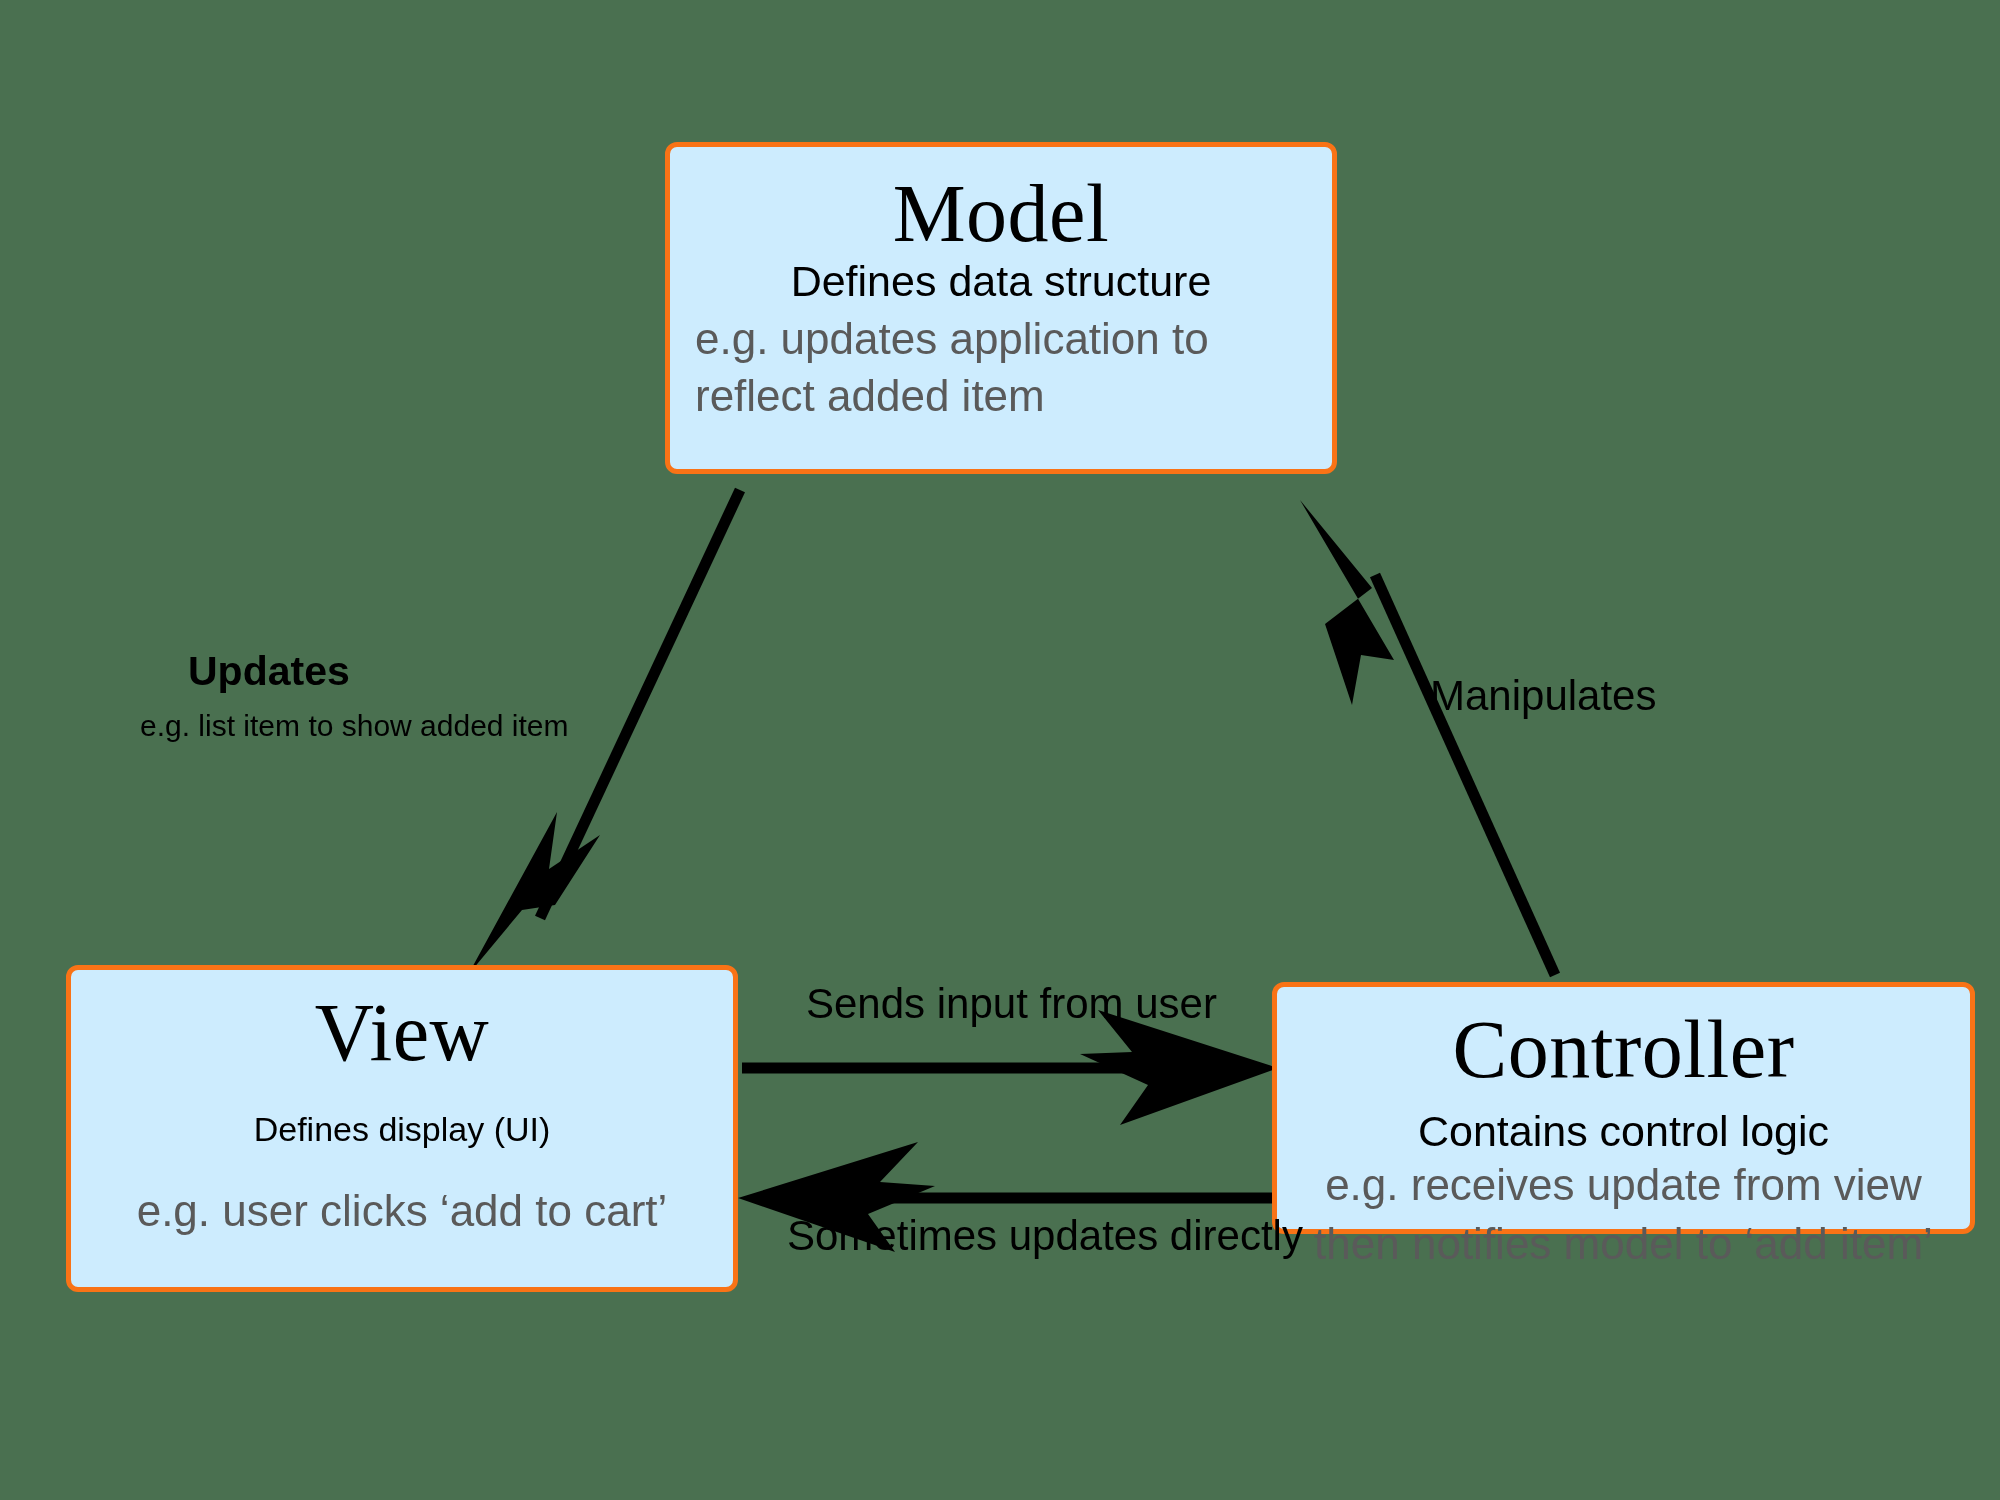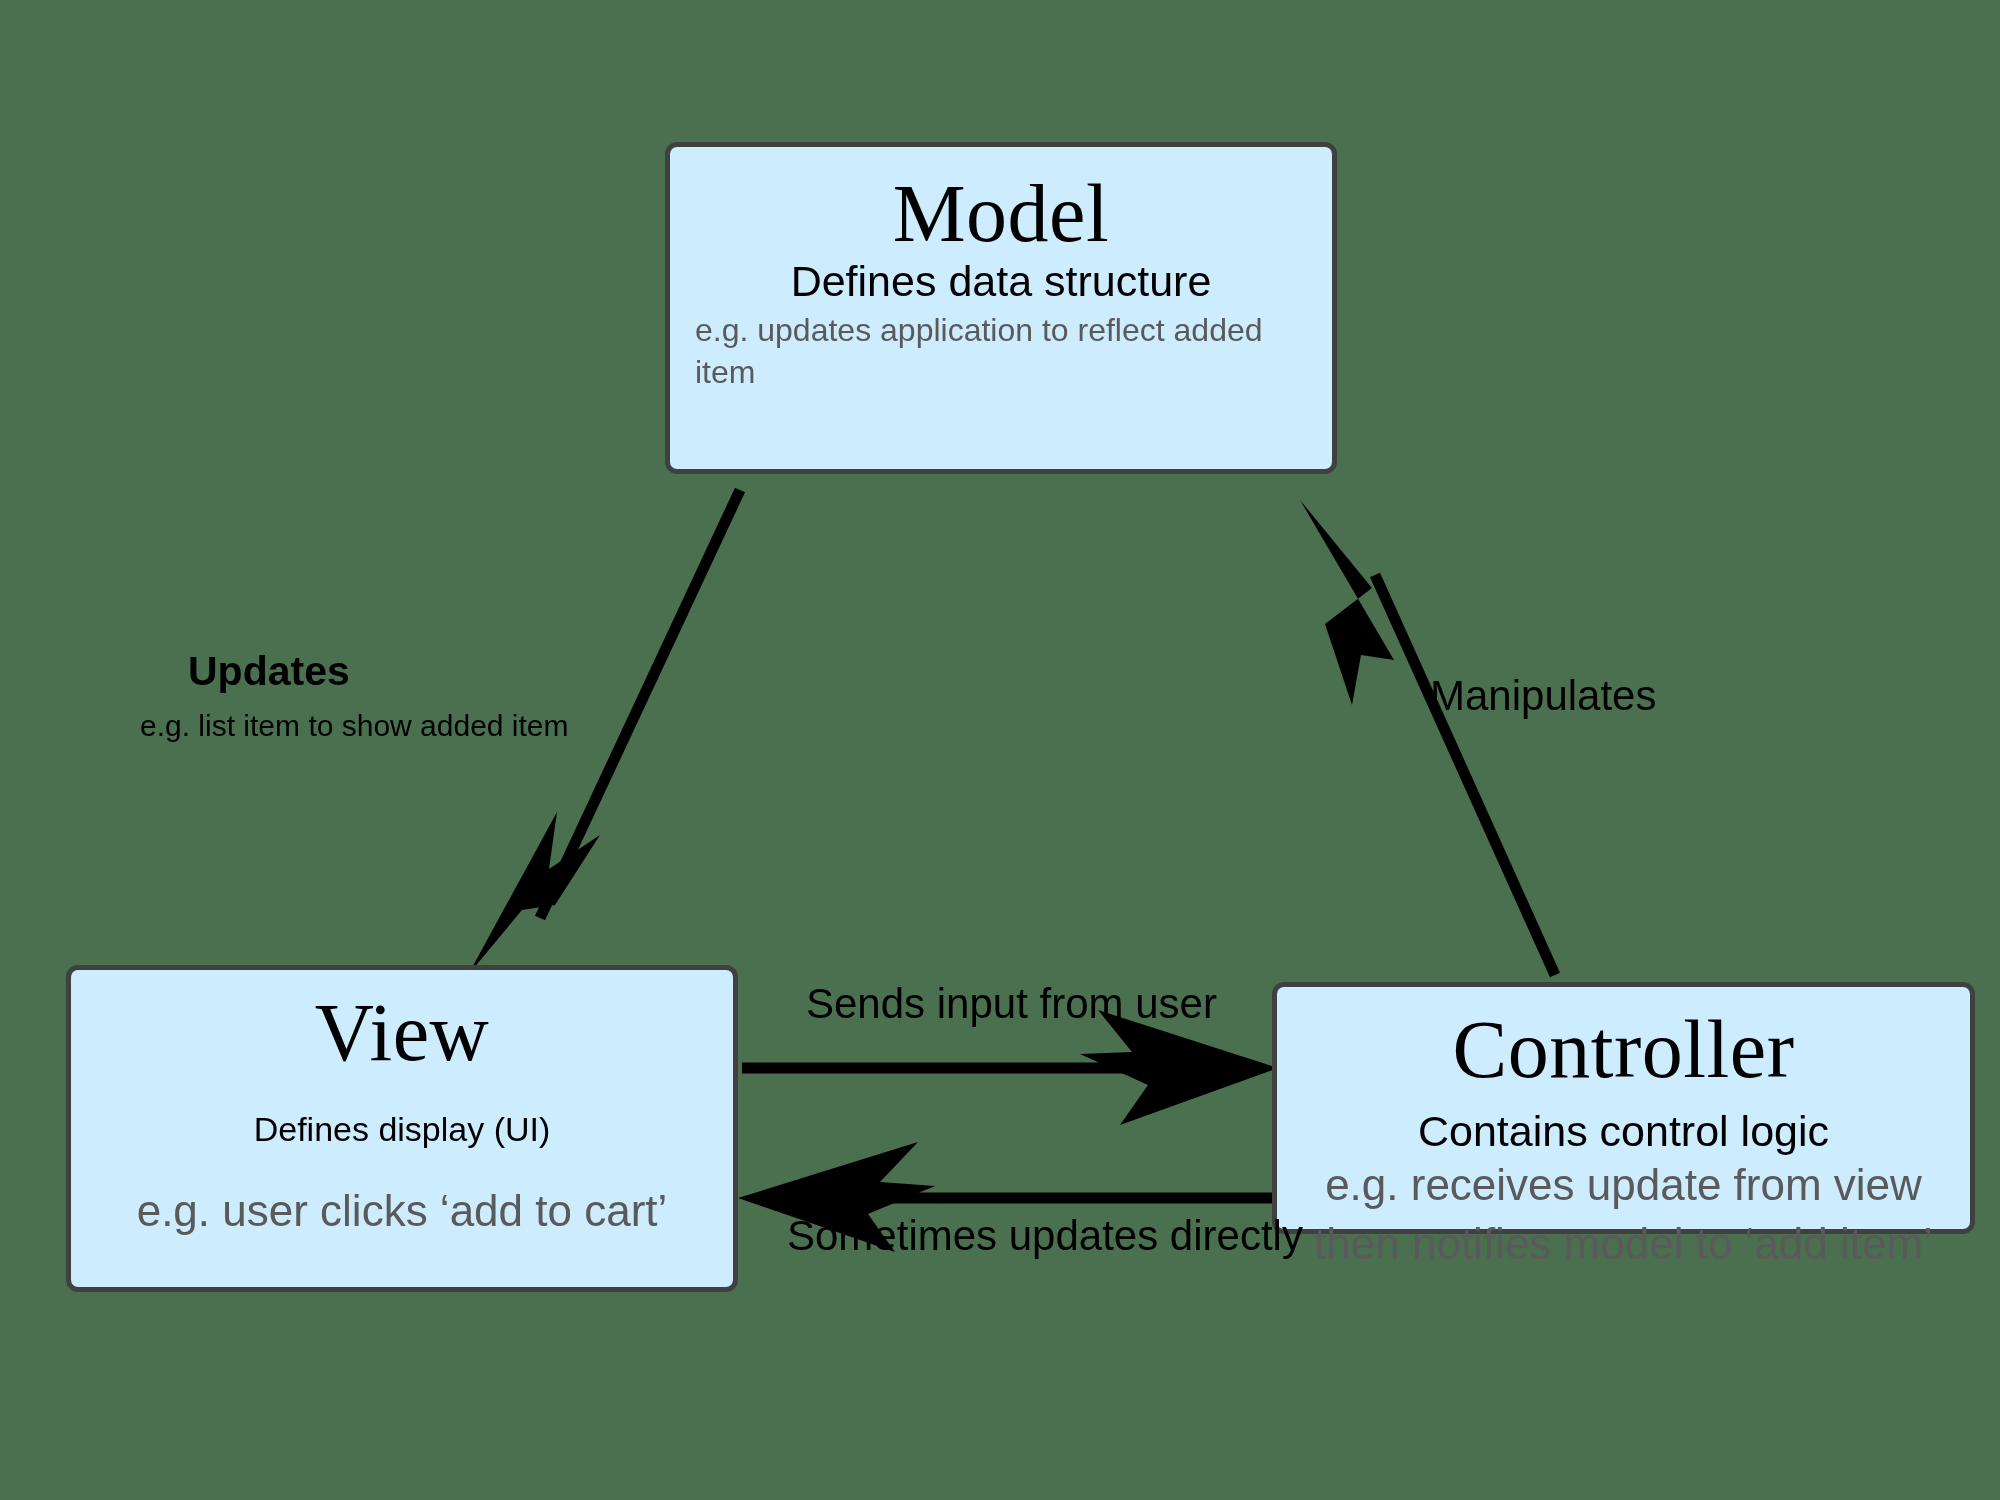--- a/index.html
+++ b/index.html
@@ -14,21 +14,21 @@
     background: #4a7050;
     overflow: hidden;
     font-family: "Liberation Sans", sans-serif;
   }
 
   
   .node {
     position: absolute;
     box-sizing: border-box;
     background: #cdecfe;
-    border: 5px solid #404040;
+    border: 5px solid #f97316;
     border-radius: 12px;
     display: flex;
     flex-direction: column;
     align-items: center;
     text-align: center;
   }
   .node-title {
     font-family: "Liberation Serif", serif;
     color: #000000;
     line-height: 1.0;
@@ -47,21 +47,21 @@
 
   
   #node-model {
     left: 665px; top: 142px;
     width: 672px; height: 332px;
     padding-top: 26px;
   }
   #node-model .node-title { font-size: 82px; }
   #node-model .node-sub { font-size: 43px; margin-top: 4px; }
   #node-model .node-eg {
-    font-size: 32px; margin-top: 6px;
+    font-size: 44px; margin-top: 6px;
     width: 640px; text-align: left; padding-left: 14px;
     box-sizing: border-box;
   }
 
   
   #node-view {
     left: 66px; top: 965px;
     width: 672px; height: 327px;
     justify-content: center;
     padding-bottom: 26px;

